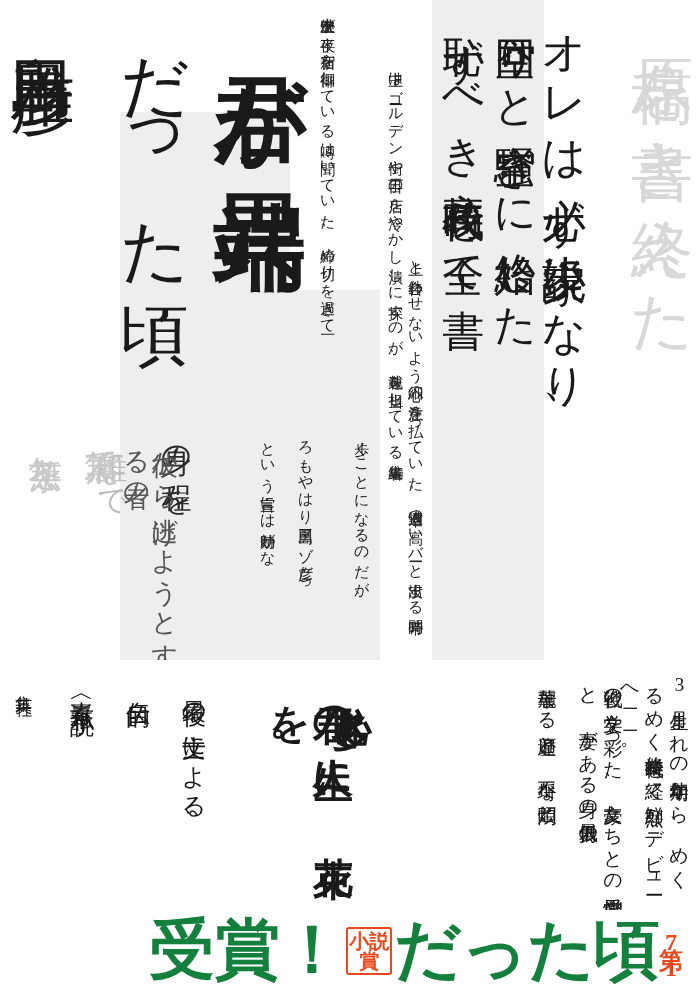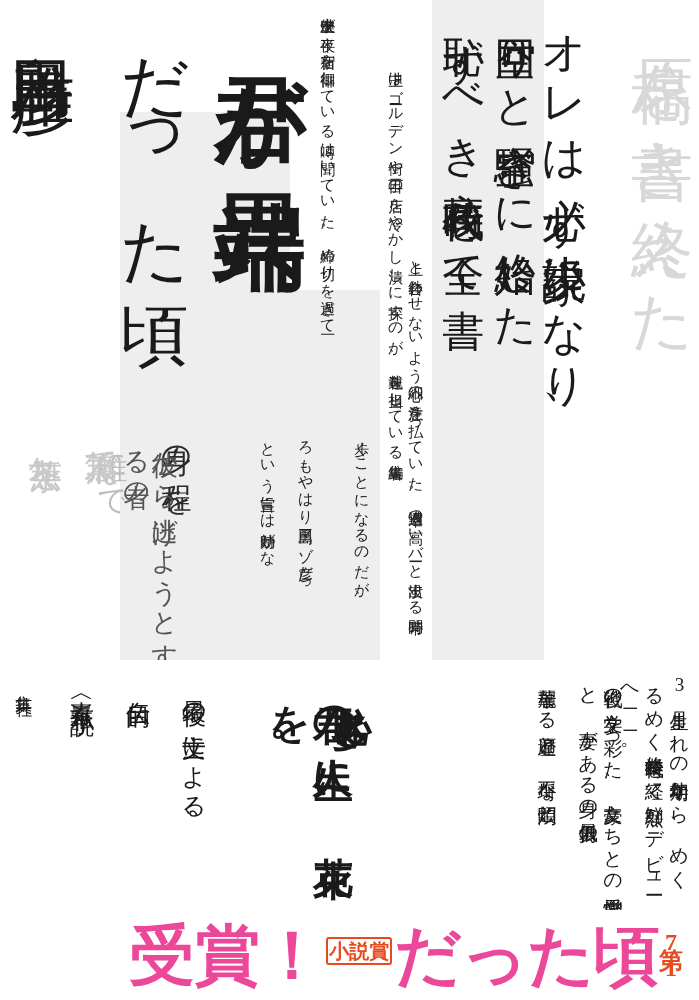--- a/index.html
+++ b/index.html
@@ -183,28 +183,29 @@
     flex-direction: row-reverse;
     align-items: center;
     justify-content: flex-start;
     padding: 0 10px;
     box-sizing: border-box;
     overflow: hidden;
   }
   .award-main {
     font-size: 66px;
     font-weight: 700;
-    color: #ec4899;
+    color: #15803d;
     letter-spacing: -1px;
     line-height: 1;
-    font-family: Liberation Sans, sans-serif;
+    font-family: Liberation Mono, monospace;
     white-space: nowrap;
   }
   .award-paren {
     display: inline-flex;
+    flex-direction: column;
     align-items: center;
     justify-content: center;
     font-size: 20px;
     font-weight: 700;
     color: #e8491d;
     line-height: 1.0;
     margin: 0 2px;
     border: 2px solid #e8491d;
     border-radius: 3px;
     padding: 2px 1px;

